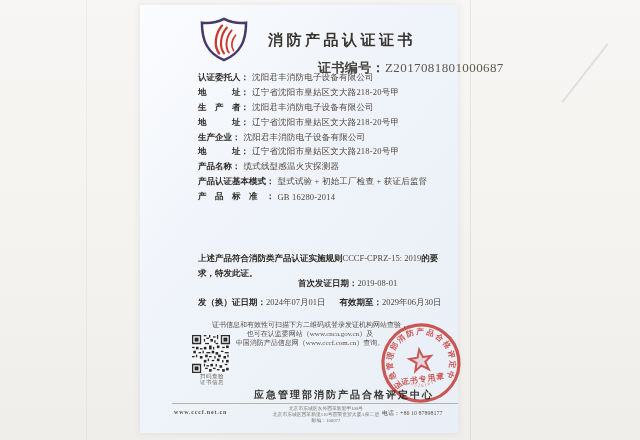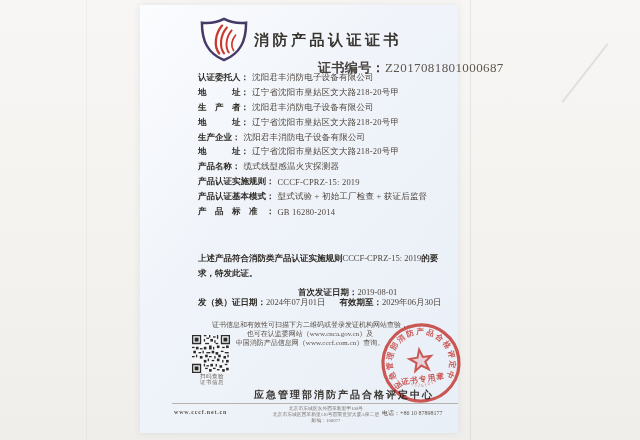--- a/index.html
+++ b/index.html
@@ -6,35 +6,35 @@
   body{width:640px;height:440px;overflow:hidden;background:#f6f5f3;font-family:"Liberation Serif","DejaVu Serif",serif;}
   .photo{position:relative;width:640px;height:440px;background:linear-gradient(180deg,#f7f6f4 0%,#f3f2ef 60%,#efeeeb 100%);}
   .backing-edge{position:absolute;left:470px;top:0;width:1px;height:440px;background:rgba(90,90,100,0.10);}
   .left-edge{position:absolute;left:86px;top:0;width:1px;height:440px;background:rgba(90,90,100,0.05);}
   .fold-artifact{position:absolute;left:548px;top:72px;width:74px;height:2px;background:rgba(160,160,165,0.25);transform:rotate(-52deg);}
   .paper{position:absolute;left:140px;top:5px;width:318px;height:428px;
     background:linear-gradient(130deg,#fbfcfe 0%,#f0f4fa 40%,#e9eff7 100%);
     box-shadow:0 0 7px rgba(60,70,90,0.10);}
   
   .logo{position:absolute;left:55px;top:11px;width:58px;height:48px;}
-  .title{position:absolute;left:114px;top:26px;font-size:15px;font-weight:700;letter-spacing:3.5px;color:#38342f;white-space:nowrap;}
+  .title{position:absolute;left:128px;top:26px;font-size:15px;font-weight:700;letter-spacing:3.5px;color:#38342f;white-space:nowrap;}
   .certno{position:absolute;left:178px;top:54px;font-size:13px;color:#5d564e;letter-spacing:.4px;white-space:nowrap;}
   .certno b{font-weight:700;color:#46413b;}
   
   .rows{position:absolute;left:58px;top:66px;width:258px;}
   .row{height:14.8px;display:flex;align-items:center;white-space:nowrap;font-size:8.5px;}
   .row .lbl{font-weight:700;color:#2f2b27;flex:0 0 auto;text-align:center;}
   .row .val{color:#4e463e;margin-left:3px;letter-spacing:.2px;}
   .row.indent{padding-left:20px;}
   
   .statement{position:absolute;left:58px;top:246px;width:257px;font-size:8.5px;line-height:15px;color:#2f2b27;}
   .statement .b{font-weight:700;}
   .statement .r{font-weight:400;color:#4e463e;}
   
-  .first-issue{position:absolute;left:158px;top:282px;font-size:8.5px;white-space:nowrap;}
+  .first-issue{position:absolute;left:158px;top:273px;font-size:8.5px;white-space:nowrap;}
   .first-issue .lbl{font-weight:700;color:#2f2b27;}
   .first-issue .val{color:#4e463e;}
   .reissue{position:absolute;left:58px;top:292px;font-size:8.5px;white-space:nowrap;}
   .reissue .lbl{font-weight:700;color:#2f2b27;}
   .reissue .val{color:#4e463e;}
   .reissue .gap{display:inline-block;width:14px;}
   
   .notes{position:absolute;left:30px;top:316px;width:280px;text-align:center;font-size:7px;line-height:8.8px;color:#564e46;}
   
   .qr-block{position:absolute;left:52px;top:330px;width:40px;text-align:center;}
@@ -94,24 +94,20 @@
           <span class="lbl">生产企业：</span>
           <span class="val">沈阳君丰消防电子设备有限公司</span>
         </div>
       <div class="row">
           <span class="lbl">地　　　址：</span>
           <span class="val">辽宁省沈阳市皇姑区文大路218-20号甲</span>
         </div>
       <div class="row">
           <span class="lbl">产品名称：</span>
           <span class="val">缆式线型感温火灾探测器</span>
-        </div>
-      <div class="row">
-          <span class="lbl">产品认证实施规则：</span>
-          <span class="val">CCCF-CPRZ-15: 2019</span>
         </div>
       <div class="row">
           <span class="lbl">产品认证基本模式：</span>
           <span class="val">型式试验 + 初始工厂检查 + 获证后监督</span>
         </div>
       <div class="row">
           <span class="lbl">产　品　标　准　：</span>
           <span class="val">GB 16280-2014</span>
         </div>
     </div>

